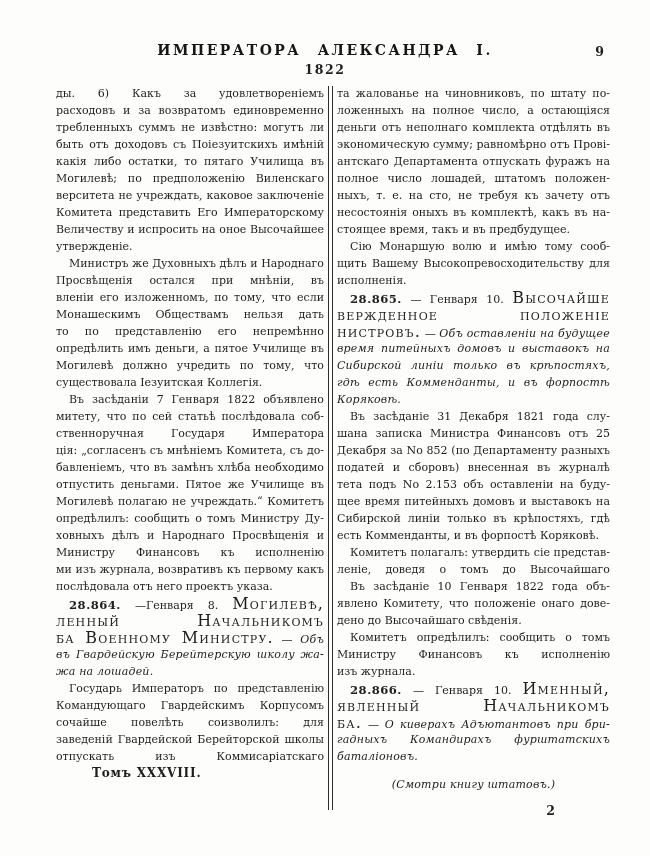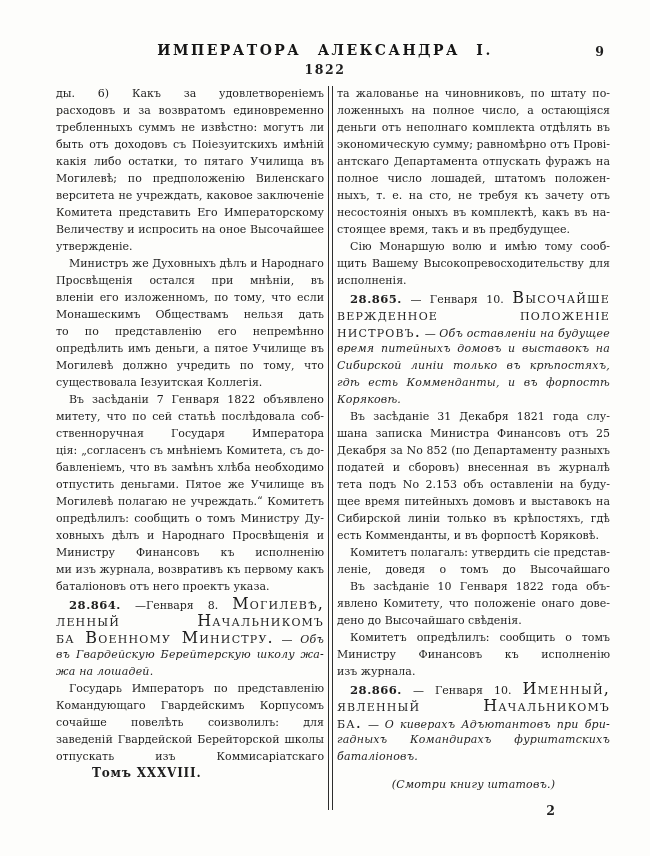--- a/index.html
+++ b/index.html
@@ -111,21 +111,21 @@
         <div class="ln jl">митету, что по сей статьѣ послѣдовала соб-</div>
         <div class="ln jl">ственноручная Государя Императора резолю-</div>
         <div class="ln jl">ція: „согласенъ съ мнѣніемъ Комитета, съ до-</div>
         <div class="ln jl">бавленіемъ, что въ замѣнъ хлѣба необходимо</div>
         <div class="ln jl">отпустить деньгами. Пятое же Училище въ</div>
         <div class="ln jl">Могилевѣ полагаю не учреждать.“ Комитетъ</div>
         <div class="ln jl">опредѣлилъ: сообщить о томъ Министру Ду-</div>
         <div class="ln jl">ховныхъ дѣлъ и Народнаго Просвѣщенія и</div>
         <div class="ln jl">Министру Финансовъ къ исполненію выписка-</div>
         <div class="ln jl">ми изъ журнала, возвративъ къ первому какъ</div>
-        <div class="ln">баталіоновъ отъ него проектъ указа.</div>
+        <div class="ln">послѣдовала отъ него проектъ указа.</div>
         <div class="ln jl ind"><span class="num">28.864.</span><span> —Генваря 8. </span><span class="cap">Могилевѣ, объяв-</span></div>
         <div class="ln jl cap">ленный Начальникомъ Главнаго Шта-</div>
         <div class="ln jl"><span class="cap">ба Военному Министру.</span><span> — </span><span class="it">Объ отпускѣ</span></div>
         <div class="ln jl it">въ Гвардейскую Берейтерскую школу жа-</div>
         <div class="ln it">жа на лошадей.</div>
         <div class="ln jl ind">Государь Императоръ по представленію</div>
         <div class="ln jl">Командующаго Гвардейскимъ Корпусомъ Вы-</div>
         <div class="ln jl">сочайше повелѣть соизволилъ: для поддержанія</div>
         <div class="ln jl">заведеній Гвардейской Берейторской школы</div>
         <div class="ln jl">отпускать изъ Коммисаріатскаго Департамен-</div>

